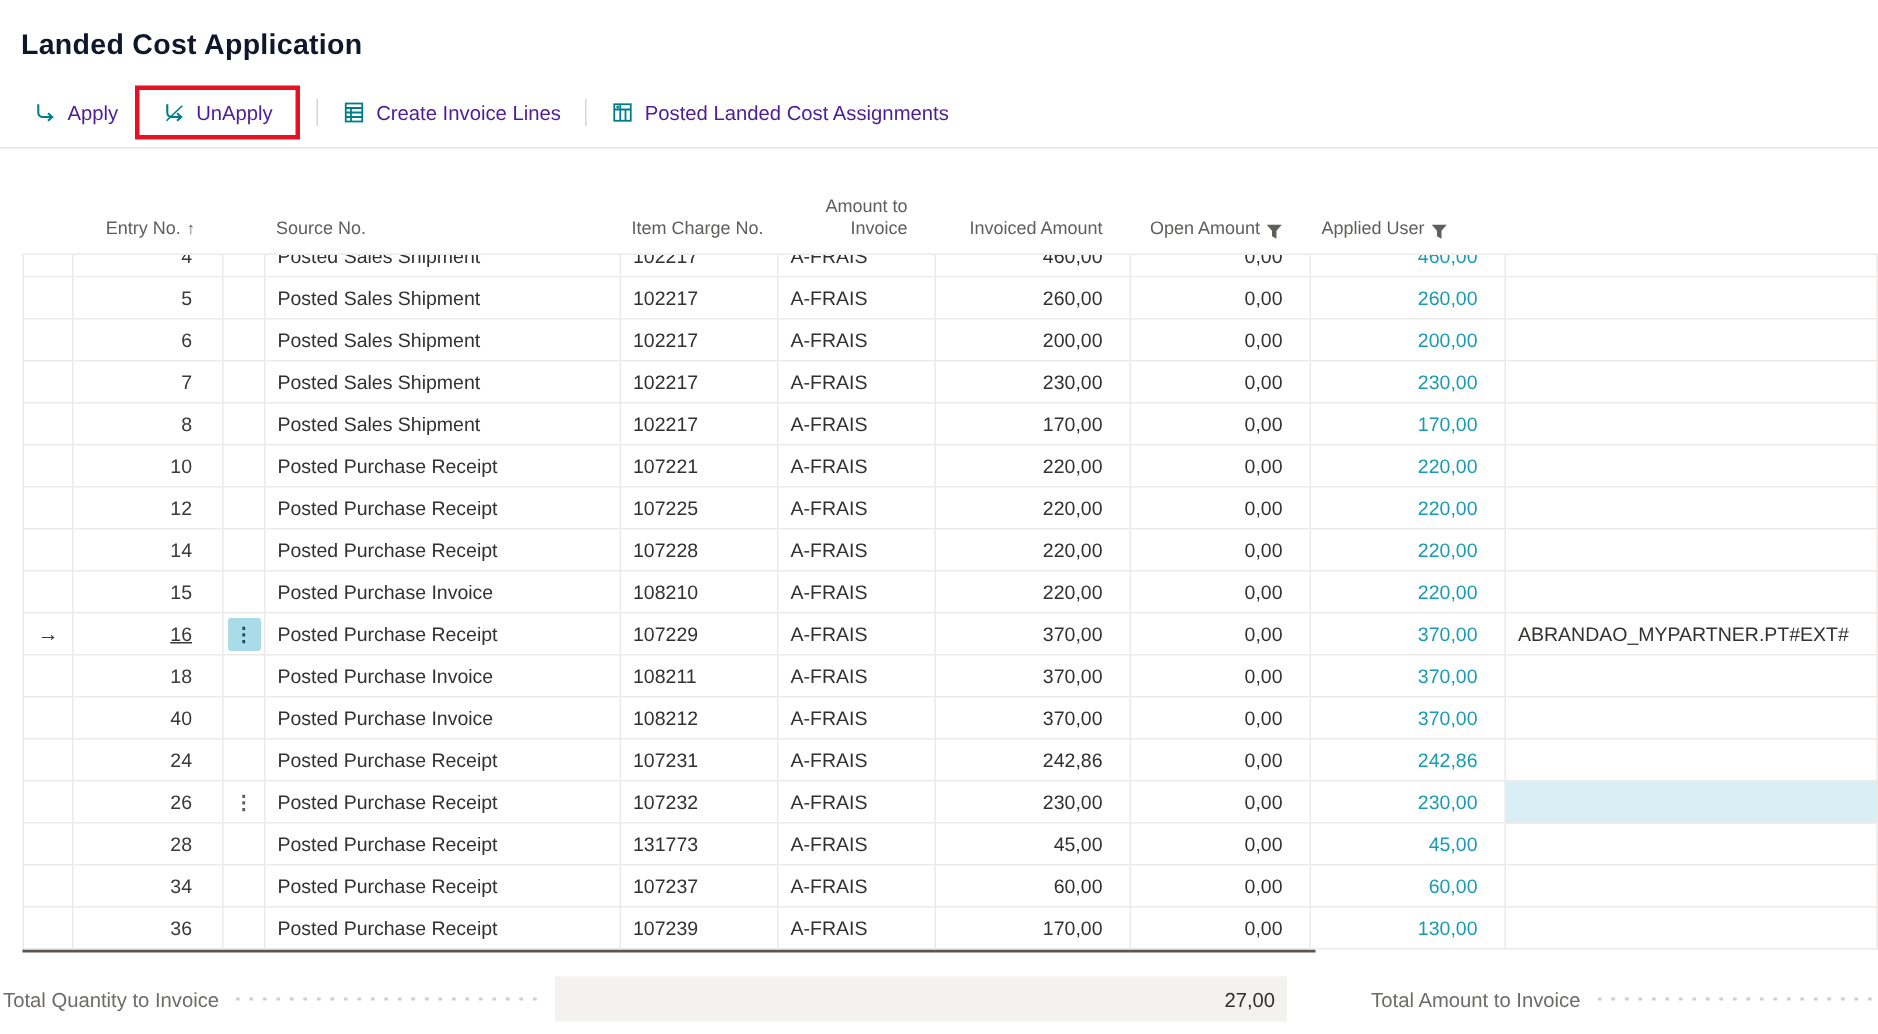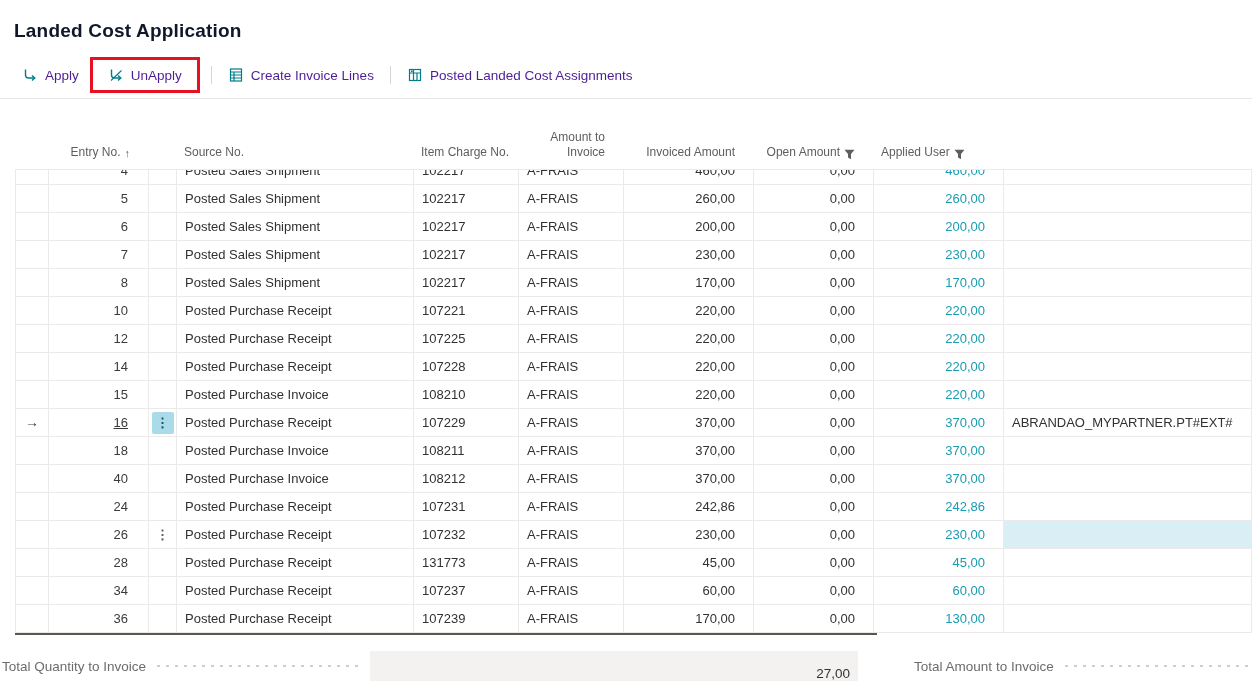--- a/index.html
+++ b/index.html
@@ -86,21 +86,21 @@
     font-size:13.5px; color:#6e6c6a; white-space:nowrap;
   }
   .dots{
     align-self:stretch;
     background-image:radial-gradient(circle,#cdcbc9 1.1px, transparent 1.35px);
     background-size:9px 6px; background-repeat:repeat-x; background-position:2px center;
   }
   .d1{ width:212px; margin:0 6px 0 6px; }
   .qty-bar{
     width:488px; height:30px; background:var(--totals-bar-bg);
-    display:flex; align-items:flex-end; justify-content:flex-end;
+    display:flex; align-items:center; justify-content:flex-end;
     padding:0 8px; color:#323130; font-size:13.5px;
   }
   .t2{ margin-left:56px; }
   .d2{ flex:1; margin:0 4px 0 6px; }
 </style>
 </head>
 <body>
 
 <div class="screen">
 

